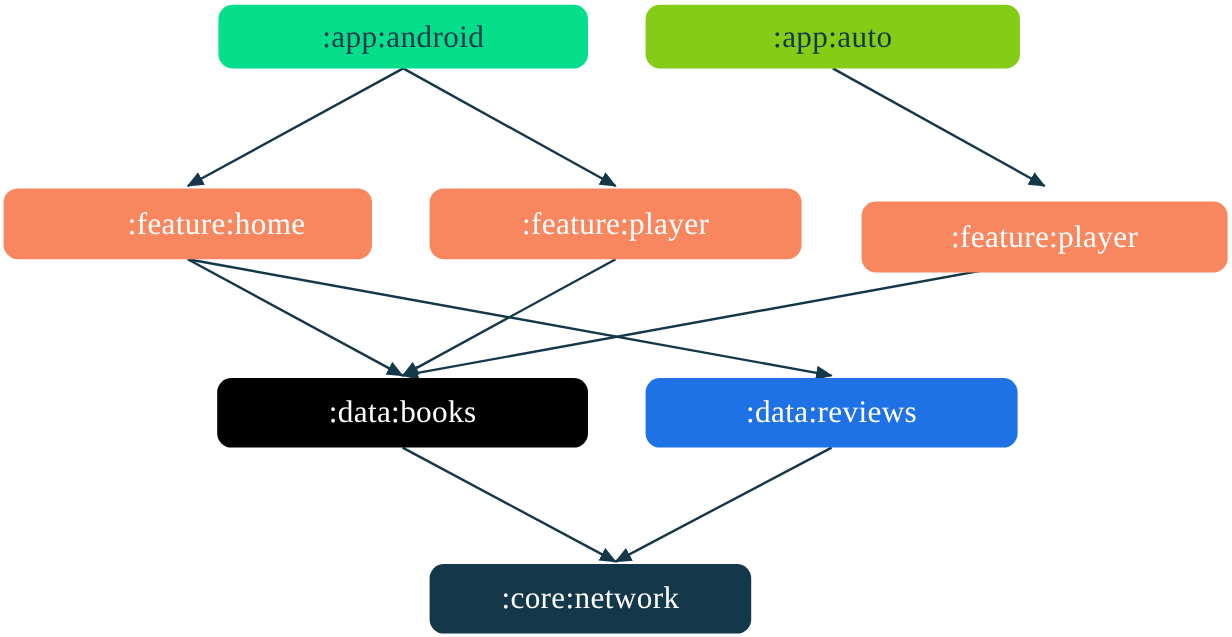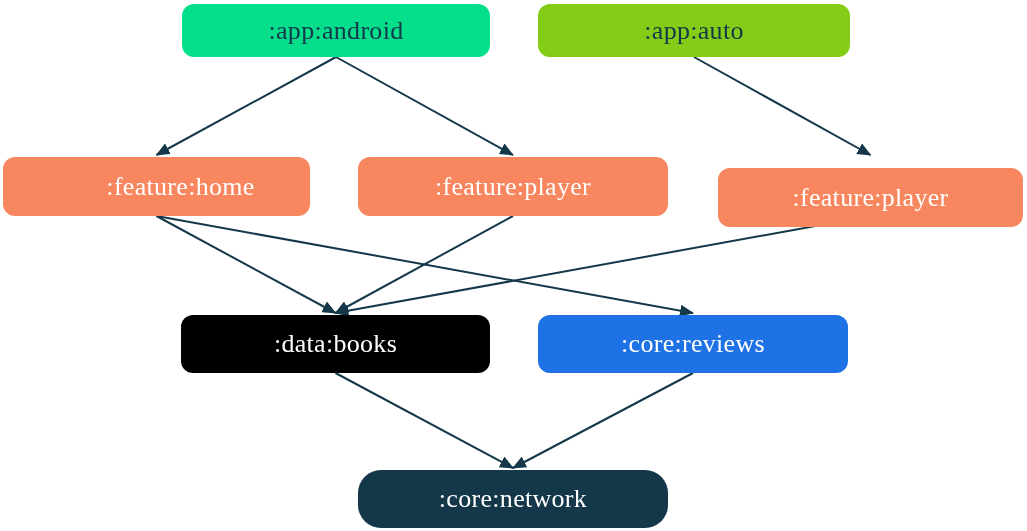--- a/index.html
+++ b/index.html
@@ -56,16 +56,16 @@
       <line x1="335.5" y1="373" x2="513" y2="468" stroke="#14384a" stroke-width="2" marker-end="url(#arrowhead)"></line>
       <line x1="693" y1="373" x2="513" y2="468" stroke="#14384a" stroke-width="2" marker-end="url(#arrowhead)"></line>
     </svg>
   <div id="node-layer">
       <div class="node" style="left: 182px; top: 4px; width: 308px; height: 53px; background: rgb(5, 223, 140); color: rgb(20, 56, 74);">:app:android</div>
       <div class="node" style="left: 538px; top: 4px; width: 312px; height: 53px; background: #84cc16; color: rgb(20, 56, 74);">:app:auto</div>
       <div class="node" style="left: 3px; top: 157px; width: 307px; height: 59px; background: rgb(248, 134, 95); color: rgb(255, 255, 255); padding-left: 48px;">:feature:home</div>
       <div class="node" style="left: 358px; top: 157px; width: 310px; height: 59px; background: rgb(248, 134, 95); color: rgb(255, 255, 255);">:feature:player</div>
       <div class="node" style="left: 718px; top: 168px; width: 305px; height: 59px; background: rgb(248, 134, 95); color: rgb(255, 255, 255);">:feature:player</div>
       <div class="node" style="left: 181px; top: 315px; width: 309px; height: 58px; background: #000000; color: rgb(255, 255, 255);">:data:books</div>
-      <div class="node" style="left: 538px; top: 315px; width: 310px; height: 58px; background: rgb(30, 114, 229); color: rgb(255, 255, 255);">:core:reviews</div>
-      <div class="node" style="left: 358px; top: 470px; width: 310px; height: 58px; background: rgb(20, 56, 74); color: rgb(255, 255, 255); border-radius: 23px;">:core:network</div>
+      <div class="node" style="left: 538px; top: 315px; width: 310px; height: 58px; background: rgb(30, 114, 229); color: rgb(255, 255, 255);">:data:reviews</div>
+      <div class="node" style="left: 358px; top: 470px; width: 268px; height: 58px; background: rgb(20, 56, 74); color: rgb(255, 255, 255);">:core:network</div>
     </div>
 </div>
 
 </body></html>

